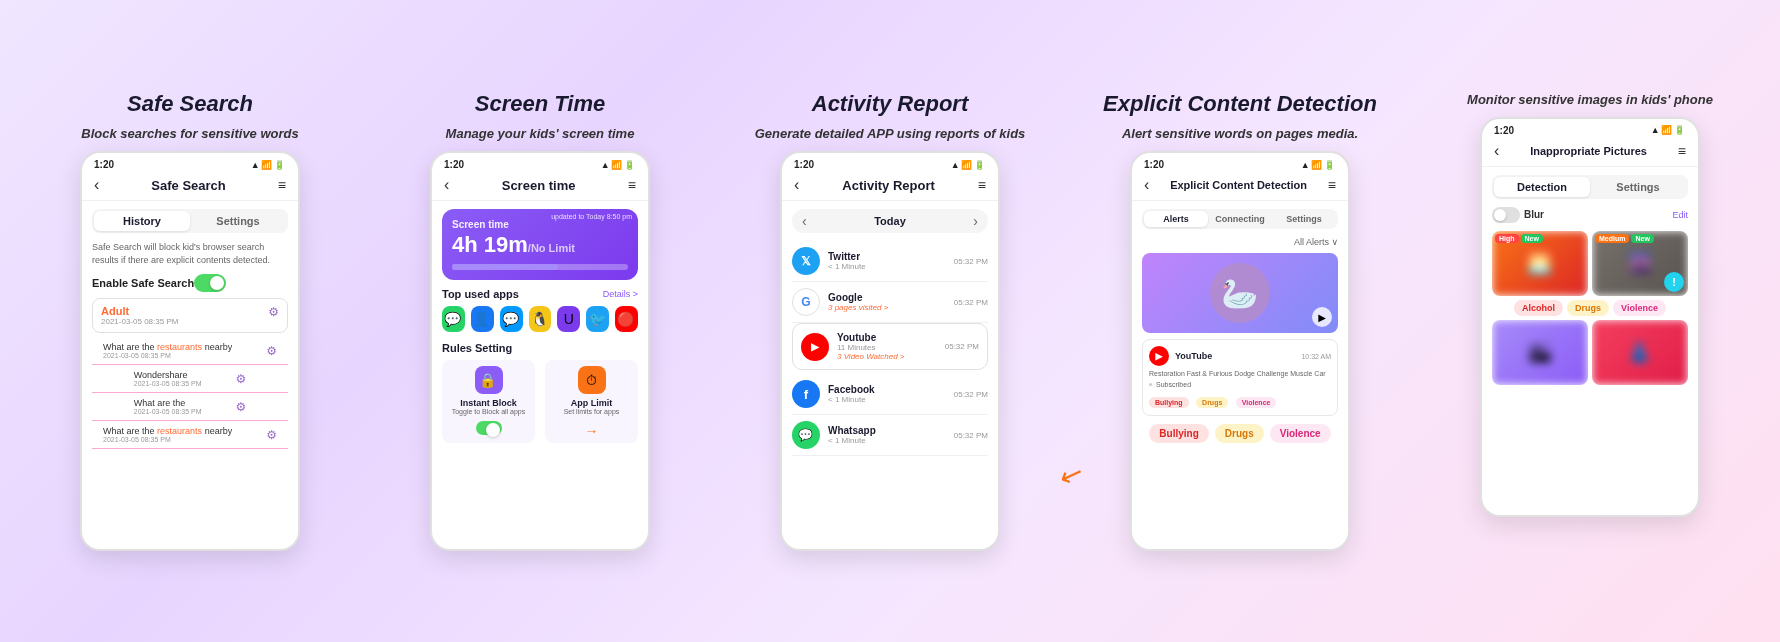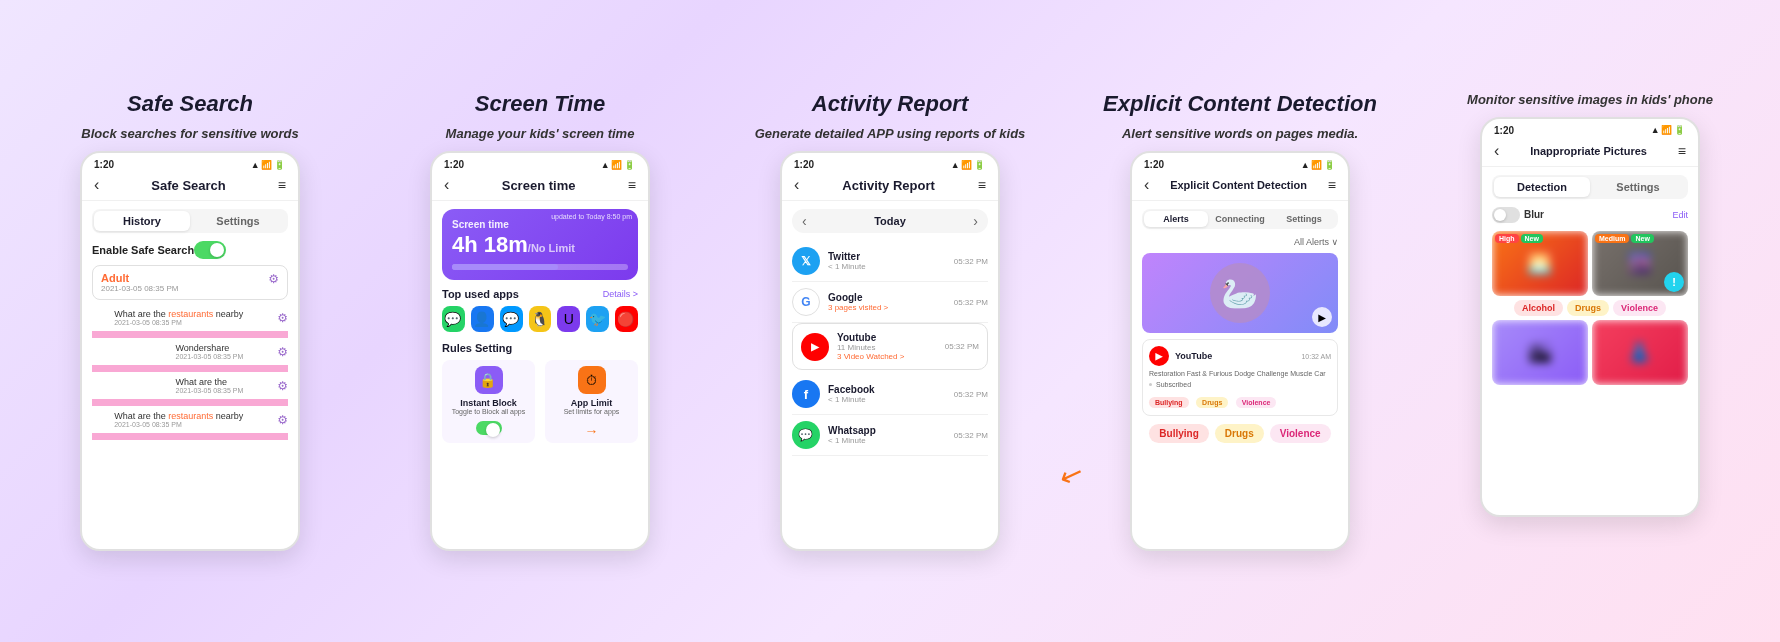--- a/index.html
+++ b/index.html
@@ -168,24 +168,24 @@
     .alert-time {
       font-size: 8px;
       color: #999;
     }
     .gear-icon {
       font-size: 12px;
       color: #9b6bcc;
     }
     .search-item {
       display: flex;
-      justify-content: flex-end;
+      justify-content: center;
       align-items: center;
       padding: 5px 0;
-      border-bottom: 7px solid #f9a8d4;
+      border-bottom: 1px solid #f9a8d4;
       gap: 34px;
     }
     .search-text {
       font-size: 9px;
       color: #333;
     }
     .search-text .restaurant-link {
       color: #ff6b35;
     }
     .search-date {
@@ -335,20 +335,21 @@
       font-size: 10px;
       font-weight: 700;
       color: #1a1a2e;
     }
     .activity-sub {
       font-size: 8px;
       color: #999;
     }
     .activity-sub.link {
       color: #ff6b35;
+      font-style: italic;
     }
     .activity-time {
       font-size: 8px;
       color: #999;
     }
     
     .alert-tabs {
       display: flex;
       background: #f5f5f5;
       border-radius: 8px;
@@ -638,20 +639,21 @@
       <div class="phone-header">
         <span class="back-arrow">‹</span>
         <span class="phone-header-title">Safe Search</span>
         <span class="hamburger">≡</span>
       </div>
       <div class="phone-body">
         <div class="tab-row">
           <div class="tab-btn active">History</div>
           <div class="tab-btn">Settings</div>
         </div>
+        <div class="safe-search-info">Safe Search will block kid's browser search results if there are explicit contents detected.</div>
         <div class="toggle-row">
           <span class="toggle-label">Enable Safe Search</span>
           <div class="toggle"></div>
         </div>
         <div class="alert-card">
           <div>
             <div class="alert-word">Adult</div>
             <div class="alert-time">2021-03-05 08:35 PM</div>
           </div>
           <span class="gear-icon">⚙</span>
@@ -703,21 +705,21 @@
       <div class="phone-header">
         <span class="back-arrow">‹</span>
         <span class="phone-header-title">Screen time</span>
         <span class="hamburger">≡</span>
       </div>
       <div class="phone-body">
         <div class="screen-time-card">
           <span class="updated-text">updated to Today 8:50 pm</span>
           <div class="screen-time-label">Screen time</div>
           <div class="screen-time-value">
-            <span>4h 18m</span><span style="font-size:11px;opacity:0.7">/No Limit</span>
+            <span>4h 19m</span><span style="font-size:11px;opacity:0.7">/No Limit</span>
           </div>
           <div class="progress-bar">
             <div class="progress-fill"></div>
           </div>
         </div>
         <div class="section-header">
           <span class="section-title">Top used apps</span>
           <span class="details-link">Details &gt;</span>
         </div>
         <div class="app-icons-row">

